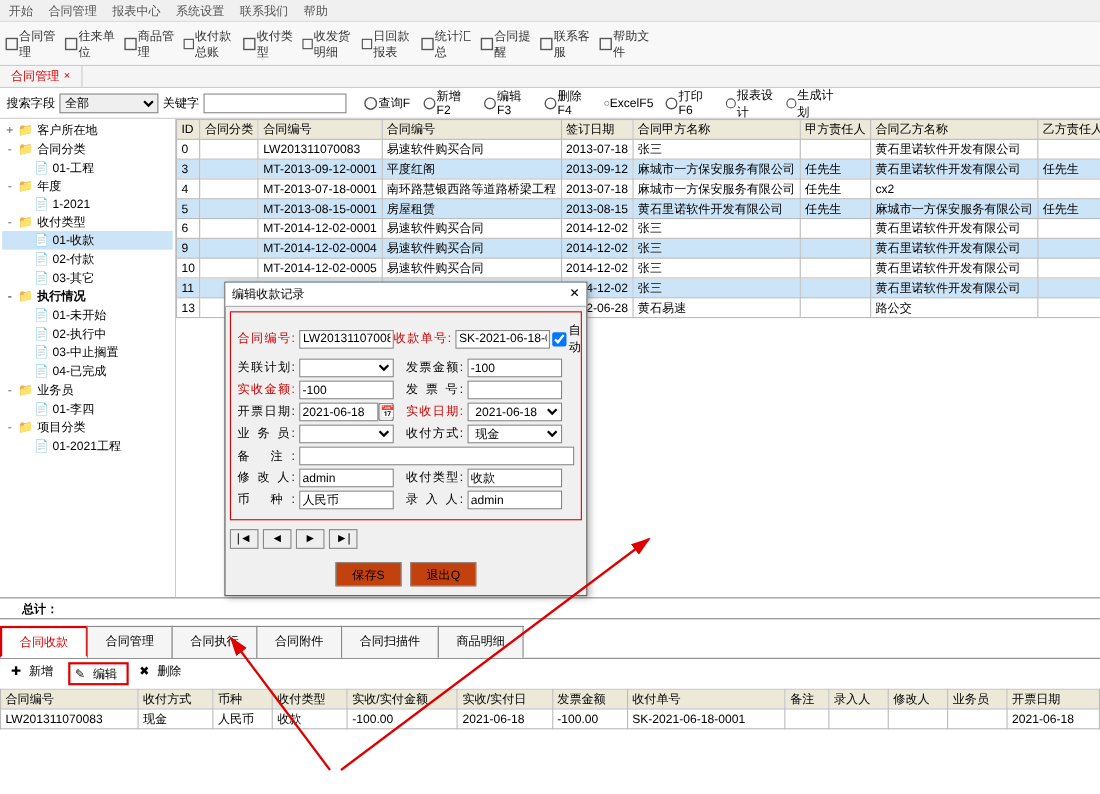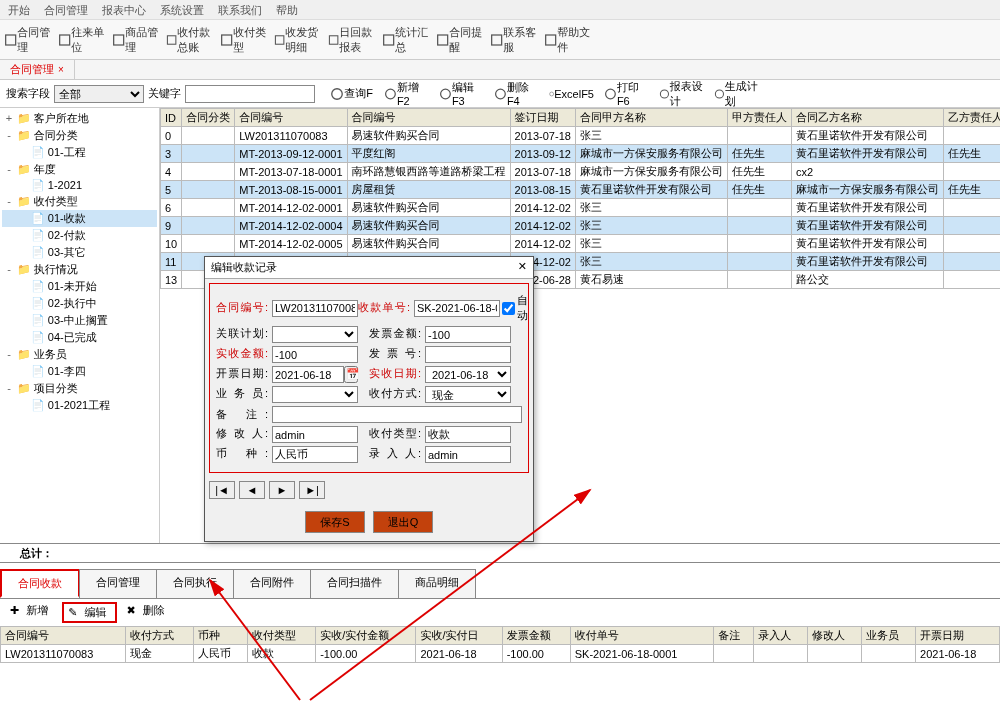--- a/index.html
+++ b/index.html
@@ -198,21 +198,21 @@
   <div class="tree" id="tree">
       <div class="tn" style="padding-left: 2px;"><span class="tg">+</span> 📁 客户所在地</div>
       <div class="tn" style="padding-left: 2px;"><span class="tg">-</span> 📁 合同分类</div>
       <div class="tn" style="padding-left: 16px;"><span class="tg"></span> 📄 01-工程</div>
       <div class="tn" style="padding-left: 2px;"><span class="tg">-</span> 📁 年度</div>
       <div class="tn" style="padding-left: 16px;"><span class="tg"></span> 📄 1-2021</div>
       <div class="tn" style="padding-left: 2px;"><span class="tg">-</span> 📁 收付类型</div>
       <div class="tn sel" style="padding-left: 16px;"><span class="tg"></span> 📄 01-收款</div>
       <div class="tn" style="padding-left: 16px;"><span class="tg"></span> 📄 02-付款</div>
       <div class="tn" style="padding-left: 16px;"><span class="tg"></span> 📄 03-其它</div>
-      <div class="tn" style="padding-left: 2px;"><span class="tg">-</span> 📁 执行情况</div>
+      <div class="tn" style="padding-left: 2px; font-weight: bold;"><span class="tg">-</span> 📁 执行情况</div>
       <div class="tn" style="padding-left: 16px;"><span class="tg"></span> 📄 01-未开始</div>
       <div class="tn" style="padding-left: 16px;"><span class="tg"></span> 📄 02-执行中</div>
       <div class="tn" style="padding-left: 16px;"><span class="tg"></span> 📄 03-中止搁置</div>
       <div class="tn" style="padding-left: 16px;"><span class="tg"></span> 📄 04-已完成</div>
       <div class="tn" style="padding-left: 2px;"><span class="tg">-</span> 📁 业务员</div>
       <div class="tn" style="padding-left: 16px;"><span class="tg"></span> 📄 01-李四</div>
       <div class="tn" style="padding-left: 2px;"><span class="tg">-</span> 📁 项目分类</div>
       <div class="tn" style="padding-left: 16px;"><span class="tg"></span> 📄 01-2021工程</div>
     </div>
   <div class="grid">

